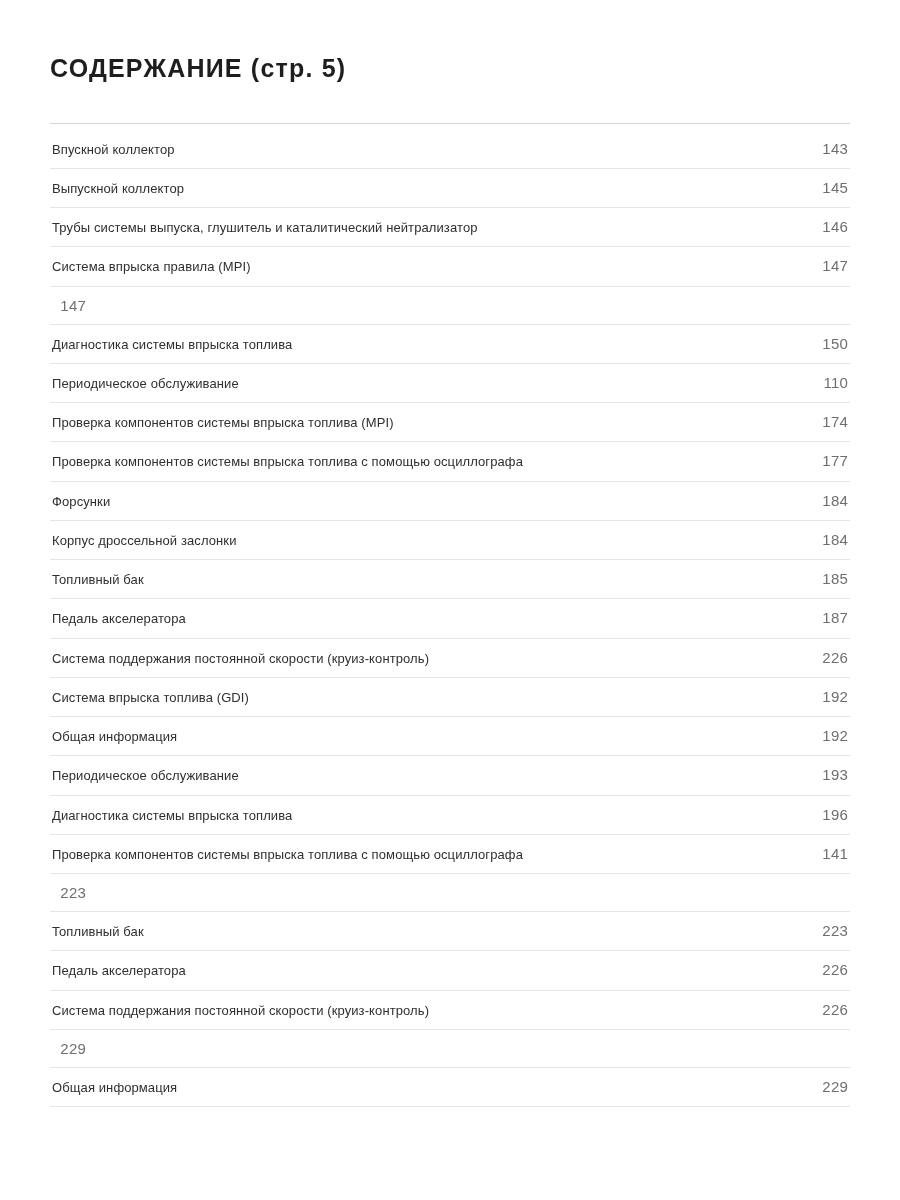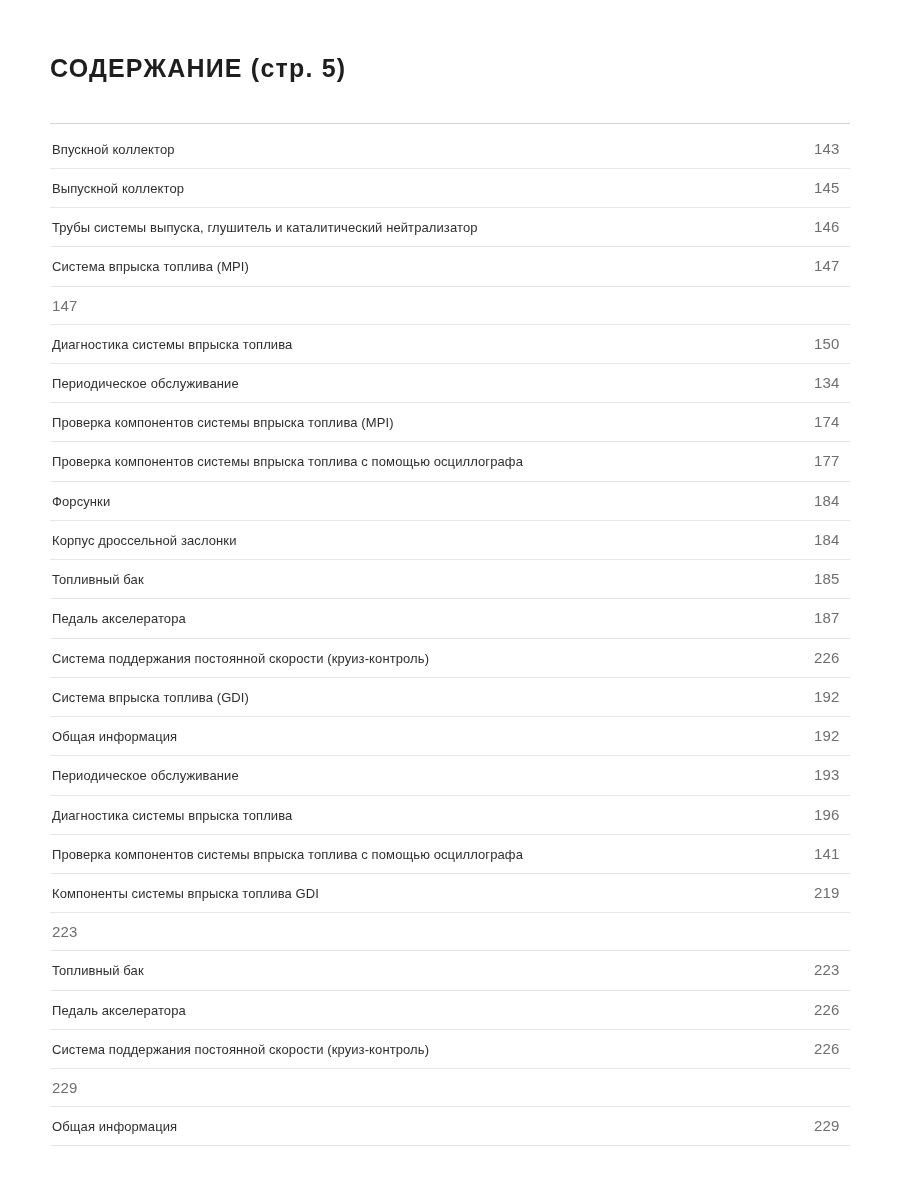--- a/index.html
+++ b/index.html
@@ -59,20 +59,21 @@
     color: #2f2f2f;
     line-height: 1.25;
     padding-right: 18px;
     letter-spacing: 0.1px;
   }
   .toc-page {
     font-size: 15px;
     color: #6f6f6f;
     white-space: nowrap;
     min-width: 34px;
+    text-align: right;
     letter-spacing: 0.2px;
   }
 </style>
 </head>
 <body>
 
 <div class="page">
 
   <h1 class="doc-title">СОДЕРЖАНИЕ (стр. 5)</h1>
 
@@ -85,33 +86,33 @@
       </div>
       <div class="toc-row">
         <span class="toc-label">Выпускной коллектор</span>
         <span class="toc-page">145</span>
       </div>
       <div class="toc-row">
         <span class="toc-label">Трубы системы выпуска, глушитель и каталитический нейтрализатор</span>
         <span class="toc-page">146</span>
       </div>
       <div class="toc-row">
-        <span class="toc-label">Система впрыска топлива (MPI)</span>
+        <span class="toc-label">Система впрыска правила (MPI)</span>
         <span class="toc-page">147</span>
       </div>
       <div class="toc-row">
         <span class="toc-page">147</span>
       </div>
       <div class="toc-row">
         <span class="toc-label">Диагностика системы впрыска топлива</span>
         <span class="toc-page">150</span>
       </div>
       <div class="toc-row">
         <span class="toc-label">Периодическое обслуживание</span>
-        <span class="toc-page">134</span>
+        <span class="toc-page">110</span>
       </div>
       <div class="toc-row">
         <span class="toc-label">Проверка компонентов системы впрыска топлива (MPI)</span>
         <span class="toc-page">174</span>
       </div>
       <div class="toc-row">
         <span class="toc-label">Проверка компонентов системы впрыска топлива с помощью осциллографа</span>
         <span class="toc-page">177</span>
       </div>
       <div class="toc-row">
@@ -148,24 +149,20 @@
       </div>
       <div class="toc-row">
         <span class="toc-label">Диагностика системы впрыска топлива</span>
         <span class="toc-page">196</span>
       </div>
       <div class="toc-row">
         <span class="toc-label">Проверка компонентов системы впрыска топлива с помощью осциллографа</span>
         <span class="toc-page">141</span>
       </div>
       <div class="toc-row">
-        <span class="toc-label">Компоненты системы впрыска топлива GDI</span>
-        <span class="toc-page">219</span>
-      </div>
-      <div class="toc-row">
         <span class="toc-page">223</span>
       </div>
       <div class="toc-row">
         <span class="toc-label">Топливный бак</span>
         <span class="toc-page">223</span>
       </div>
       <div class="toc-row">
         <span class="toc-label">Педаль акселератора</span>
         <span class="toc-page">226</span>
       </div>

